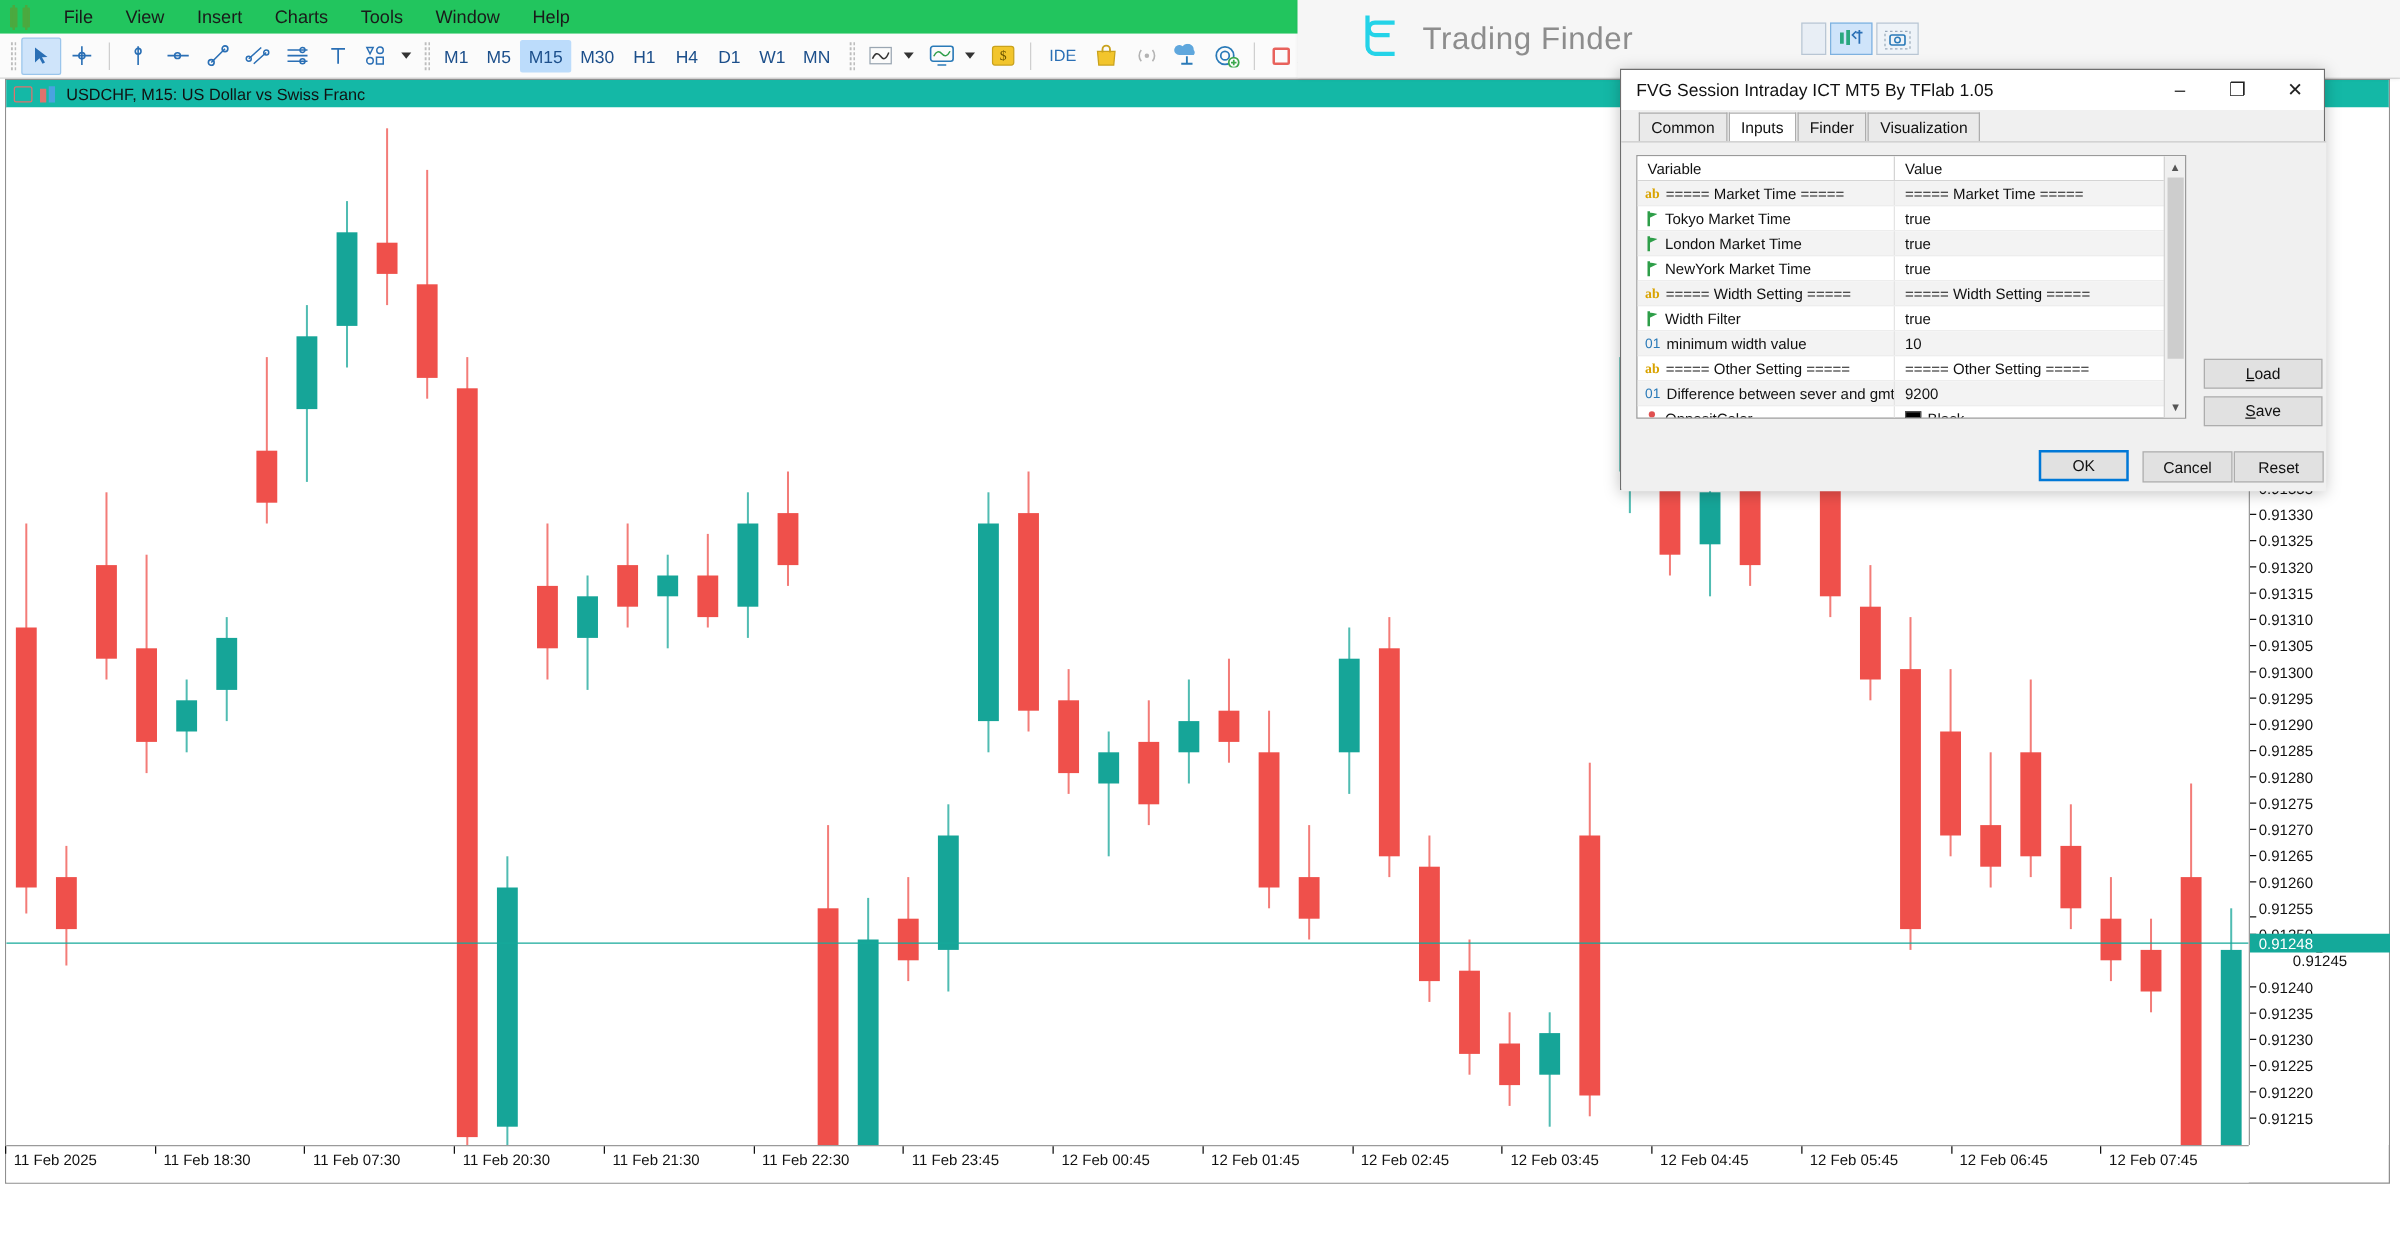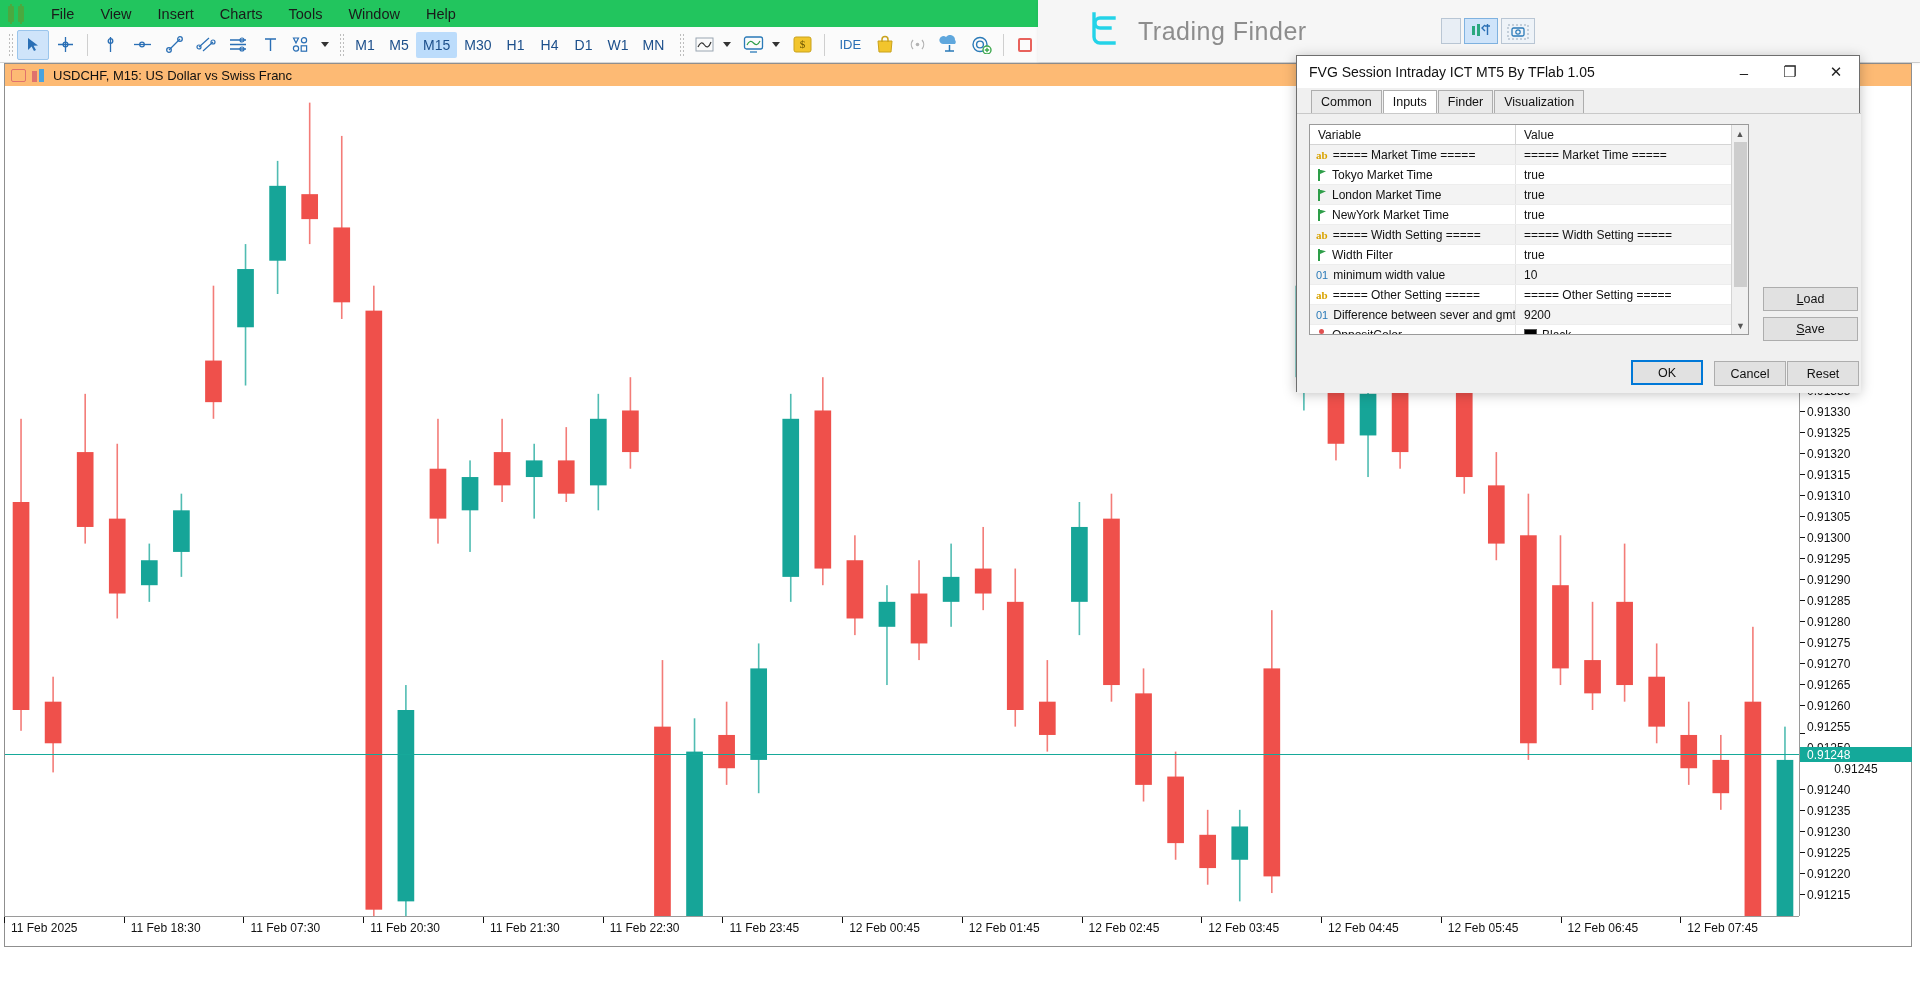--- a/index.html
+++ b/index.html
@@ -64,21 +64,21 @@
   .green-toggle i{ width:22px; background:#4bbd4b; display:block;}
   .badge-1 { position:absolute; right:-6px; top:-6px; width:17px;height:17px;border-radius:50%;
      background:#e02020;color:#fff;font-size:11px;display:flex;align-items:center;justify-content:center;}
 
   
   .chart-window {
     position:absolute; top:63px; left:4px; width:1908px; height:884px;
     border:1px solid #8f8f8f; background:#fff;
   }
   .chart-titlebar { height:22px; display:flex; align-items:center; gap:6px; padding-left:6px;
-     background:#fdba74; font-size:13px; color:#111;}
+     background:#14b8a6; font-size:13px; color:#111;}
   .ct-ic1 { width:15px;height:13px;border:1.5px solid #e0726d;border-radius:2px;}
   .ct-ic2 { width:15px;height:13px;position:relative;}
   .ct-ic2 i{position:absolute;bottom:0;width:5px;background:#e0726d;}
   .ct-ic2 i:nth-child(1){left:0;height:11px;}
   .ct-ic2 i:nth-child(2){left:7px;height:13px;background:#4aa3df;}
 
   .plot { position:absolute; top:22px; left:0; right:112px; bottom:30px; overflow:hidden; background:#fff;}
   .price-axis { position:absolute; top:22px; right:0; bottom:30px; width:112px;
       border-left:1px solid #9a9a9a; background:#fff;}
   .pl-row { position:absolute; left:0; width:112px; height:15px; font-size:12px; color:#111;

